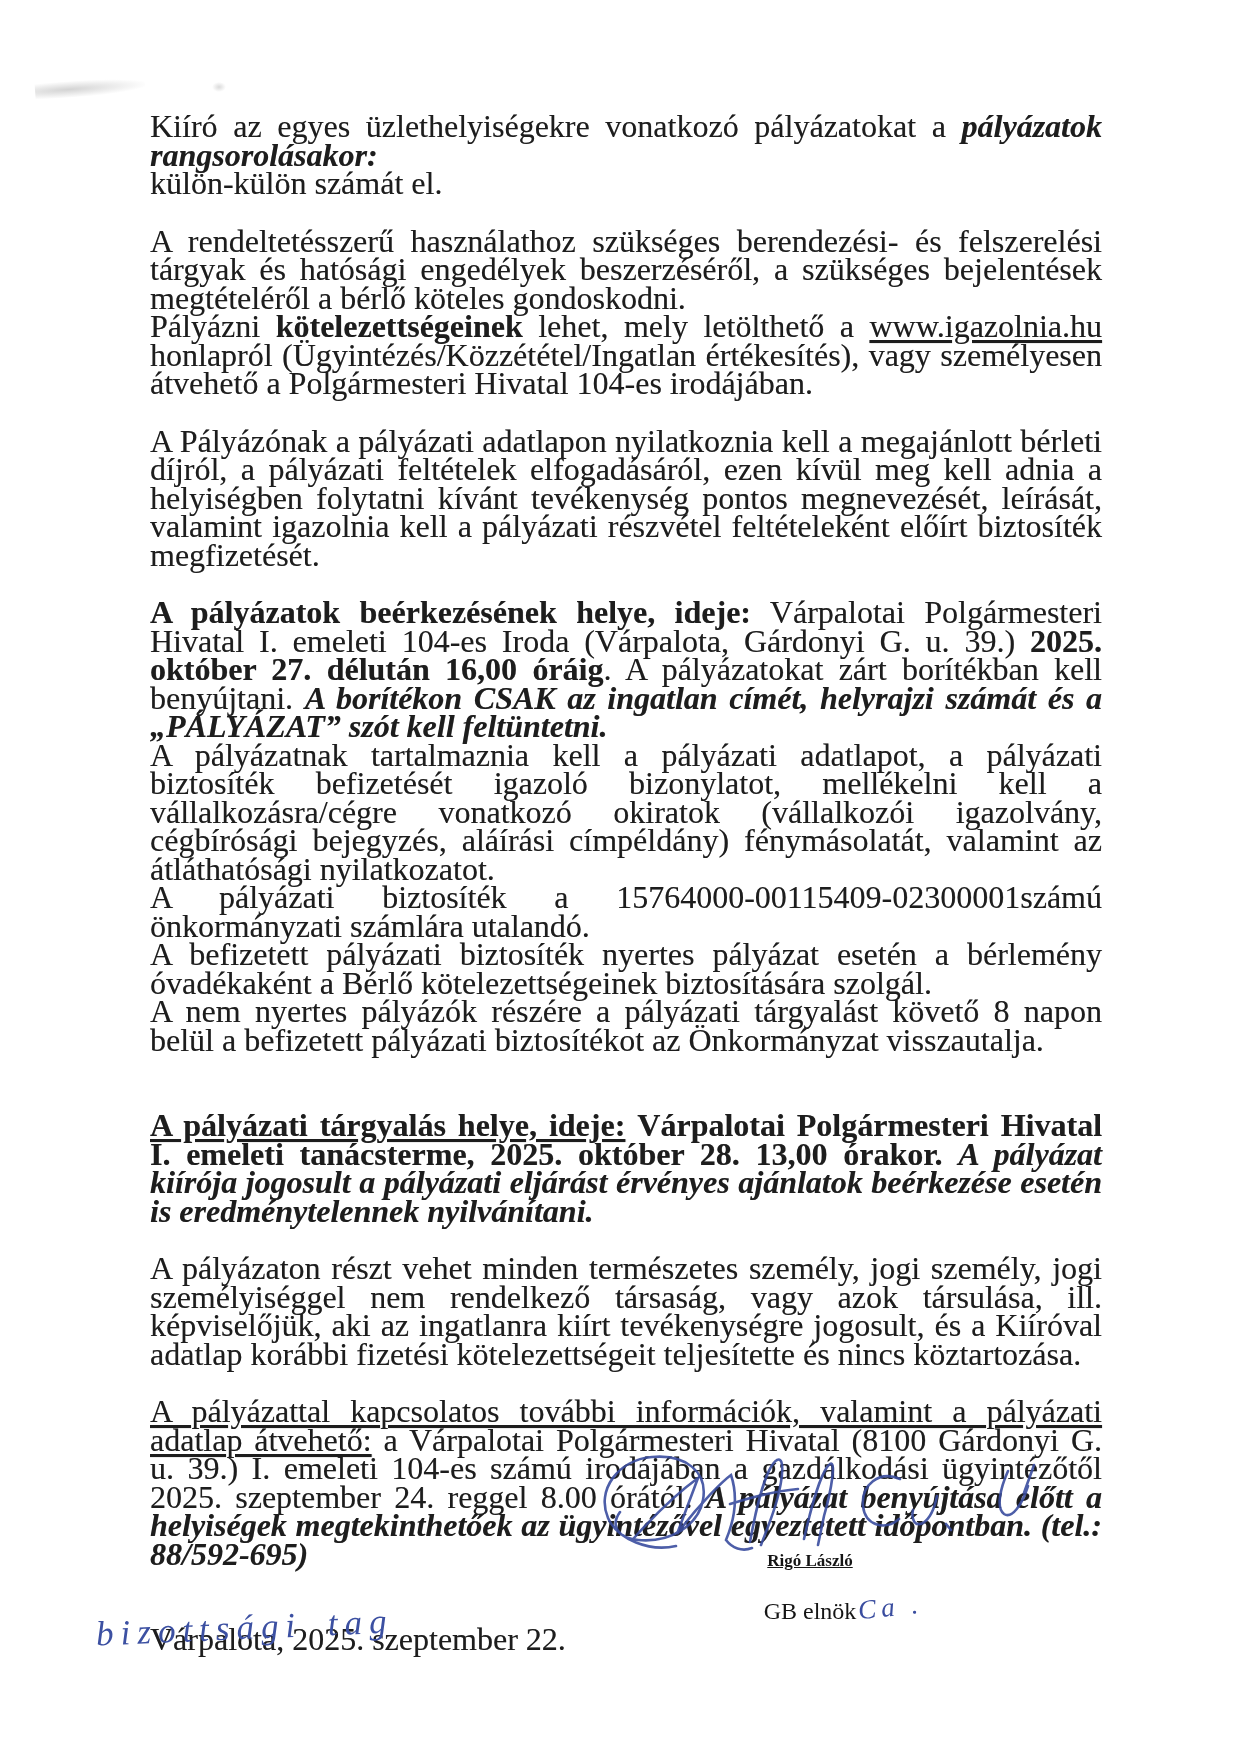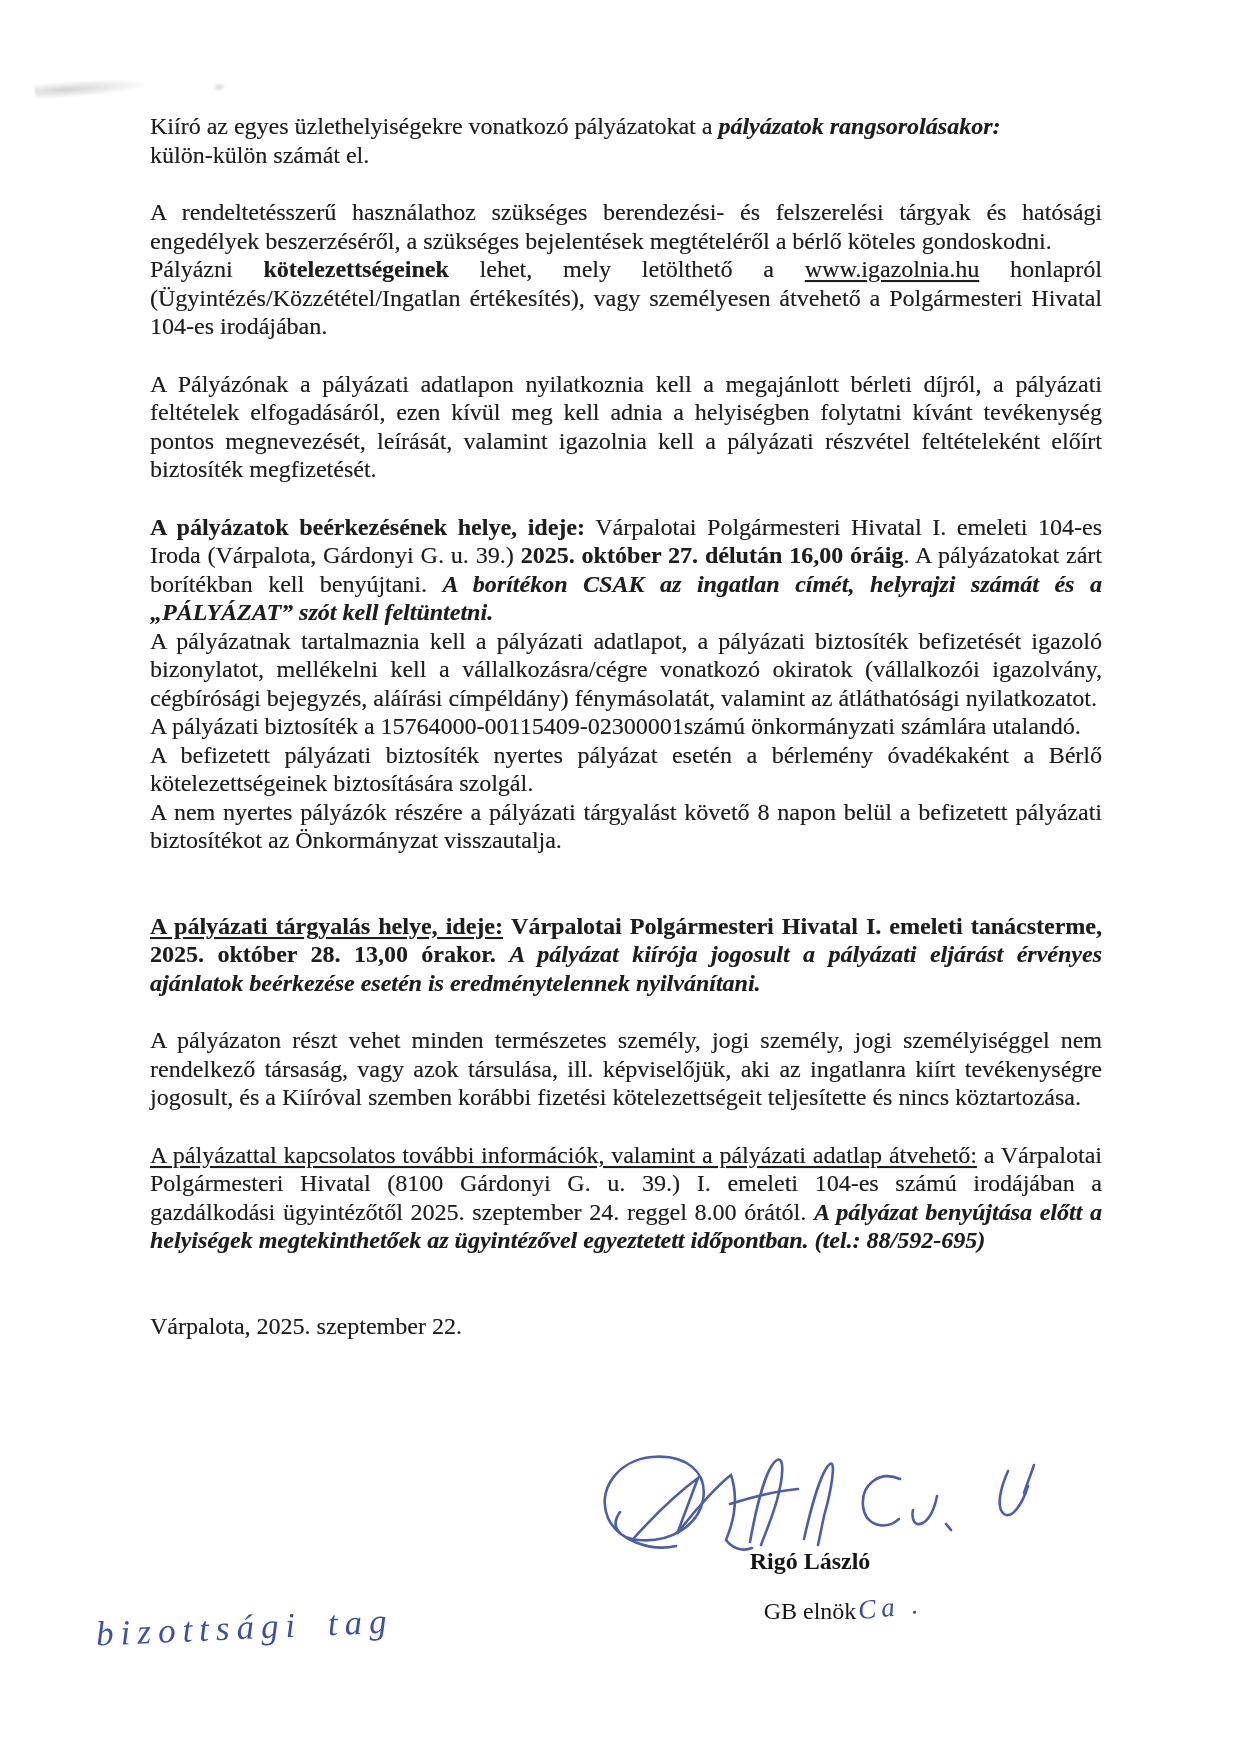--- a/index.html
+++ b/index.html
@@ -15,37 +15,37 @@
     position:absolute;left:35px;top:80px;width:110px;height:16px;
     background:radial-gradient(ellipse at 30% 50%, rgba(140,140,140,.38), rgba(160,160,160,.12) 55%, transparent 75%);
     transform:rotate(-4deg);
   }
   .scan-smudge2{
     position:absolute;left:212px;top:82px;width:14px;height:10px;
     background:radial-gradient(ellipse, rgba(150,150,150,.35), transparent 70%);
   }
   .doc{
     position:absolute;left:150px;top:112px;width:952px;
-    font-size:24px;line-height:28.5px;color:#1d1d1d;
+    font-size:32px;line-height:28.5px;color:#1d1d1d;
     text-align:justify;
     text-shadow:0.2px 0.2px 0.35px rgba(70,70,70,.55);
   }
   .para{margin:0;}
   .bullets{margin:0;padding:0;list-style:none;}
   .bullets li{position:relative;padding-left:82px;margin:0;}
   .bullets li::before{content:"\2022";position:absolute;left:47px;top:0;}
   .seg-n{}
   .seg-b{font-weight:bold;}
   .seg-bi{font-weight:bold;font-style:italic;}
   .seg-u{text-decoration:underline;text-underline-offset:3px;}
   .seg-bu{font-weight:bold;text-decoration:underline;text-underline-offset:3px;}
   .sig-area{position:absolute;left:0;top:1440px;width:1241px;height:300px;}
   .sig-svg{position:absolute;left:580px;top:8px;}
   .sig-block{position:absolute;left:600px;top:106px;width:420px;text-align:center;color:#151515;}
-  .sig-name{font-weight:bold;font-size:24px;line-height:30px;}
+  .sig-name{font-weight:bold;font-size:17px;line-height:30px;text-decoration:underline;}
   .sig-role{font-size:24px;line-height:30px;position:relative;margin-top:20px;}
   .role-mark{
     position:absolute;left:258px;top:-4px;
     color:#3a4d9f;font-size:27px;font-style:italic;
     font-family:"Liberation Serif","DejaVu Serif",serif;
     transform:rotate(-6deg);letter-spacing:5px;
   }
   .hand-note{
     position:absolute;left:96px;top:168px;
     color:#3c50a2;font-size:35px;font-style:italic;
@@ -72,21 +72,21 @@
       <p class="para"><span class="seg-n">A Pályázónak a pályázati adatlapon nyilatkoznia kell a megajánlott bérleti díjról, a pályázati feltételek elfogadásáról, ezen kívül meg kell adnia a helyiségben folytatni kívánt tevékenység pontos megnevezését, leírását, valamint igazolnia kell a pályázati részvétel feltételeként előírt biztosíték megfizetését.</span></p>
       <div style="height: 29px;"></div>
       <p class="para"><span class="seg-b">A pályázatok beérkezésének helye, ideje:</span><span class="seg-n"> Várpalotai Polgármesteri Hivatal I. emeleti 104-es Iroda (Várpalota, Gárdonyi G. u. 39.) </span><span class="seg-b">2025. október 27. délután 16,00 óráig</span><span class="seg-n">. A pályázatokat zárt borítékban kell benyújtani. </span><span class="seg-bi">A borítékon CSAK az ingatlan címét, helyrajzi számát és a „PÁLYÁZAT” szót kell feltüntetni.</span></p>
       <p class="para"><span class="seg-n">A pályázatnak tartalmaznia kell a pályázati adatlapot, a pályázati biztosíték befizetését igazoló bizonylatot, mellékelni kell a vállalkozásra/cégre vonatkozó okiratok (vállalkozói igazolvány, cégbírósági bejegyzés, aláírási címpéldány) fénymásolatát, valamint az átláthatósági nyilatkozatot.</span></p>
       <p class="para"><span class="seg-n">A pályázati biztosíték a 15764000-00115409-02300001számú önkormányzati számlára utalandó.</span></p>
       <p class="para"><span class="seg-n">A befizetett pályázati biztosíték nyertes pályázat esetén a bérlemény óvadékaként a Bérlő kötelezettségeinek biztosítására szolgál.</span></p>
       <p class="para"><span class="seg-n">A nem nyertes pályázók részére a pályázati tárgyalást követő 8 napon belül a befizetett pályázati biztosítékot az Önkormányzat visszautalja.</span></p>
       <div style="height: 57px;"></div>
       <p class="para"><span class="seg-bu">A pályázati tárgyalás helye, ideje:</span><span class="seg-n"> </span><span class="seg-b">Várpalotai Polgármesteri Hivatal I. emeleti tanácsterme, 2025. október 28. 13,00 órakor.</span><span class="seg-n">  </span><span class="seg-bi">A pályázat kiírója jogosult a pályázati eljárást érvényes ajánlatok beérkezése esetén is eredménytelennek nyilvánítani.</span></p>
       <div style="height: 29px;"></div>
-      <p class="para"><span class="seg-n">A pályázaton részt vehet minden természetes személy, jogi személy, jogi személyiséggel nem rendelkező társaság, vagy azok társulása, ill. képviselőjük, aki az ingatlanra kiírt tevékenységre jogosult, és a Kiíróval szemben korábbi fizetési kötelezettségeit teljesítette és nincs köztartozása.</span></p>
+      <p class="para"><span class="seg-n">A pályázaton részt vehet minden természetes személy, jogi személy, jogi személyiséggel nem rendelkező társaság, vagy azok társulása, ill. képviselőjük, aki az ingatlanra kiírt tevékenységre jogosult, és a Kiíróval adatlap korábbi fizetési kötelezettségeit teljesítette és nincs köztartozása.</span></p>
       <div style="height: 29px;"></div>
       <p class="para"><span class="seg-u">A pályázattal kapcsolatos további információk, valamint a pályázati adatlap átvehető:</span><span class="seg-n"> a Várpalotai Polgármesteri Hivatal (8100 Gárdonyi G. u. 39.) I. emeleti 104-es számú irodájában a gazdálkodási ügyintézőtől 2025. szeptember 24. reggel 8.00 órától. </span><span class="seg-bi">A pályázat benyújtása előtt a helyiségek megtekinthetőek az ügyintézővel egyeztetett időpontban. (tel.: 88/592-695)</span></p>
       <div style="height: 57px;"></div>
       <p class="para"><span class="seg-n">Várpalota, 2025. szeptember 22.</span></p>
     </div>
 
   <div class="sig-area">
     <svg class="sig-svg" width="470" height="118" viewBox="0 0 470 118">
       <g fill="none" stroke="#3a4d9f" stroke-width="2.6" stroke-linecap="round" opacity="0.9">
         <path d="M40,64 C30,78 38,90 58,92 C90,95 118,78 123,52 C128,24 106,6 72,9 C38,12 16,42 28,70 C38,92 70,104 96,98"></path>

